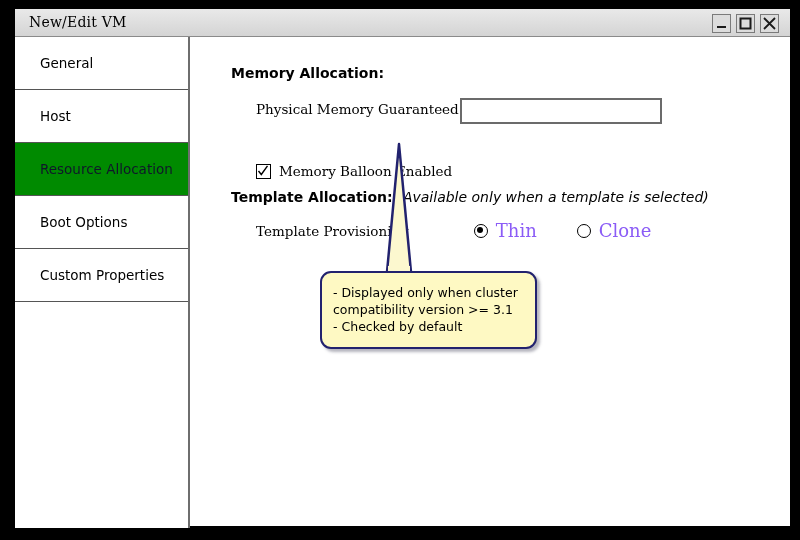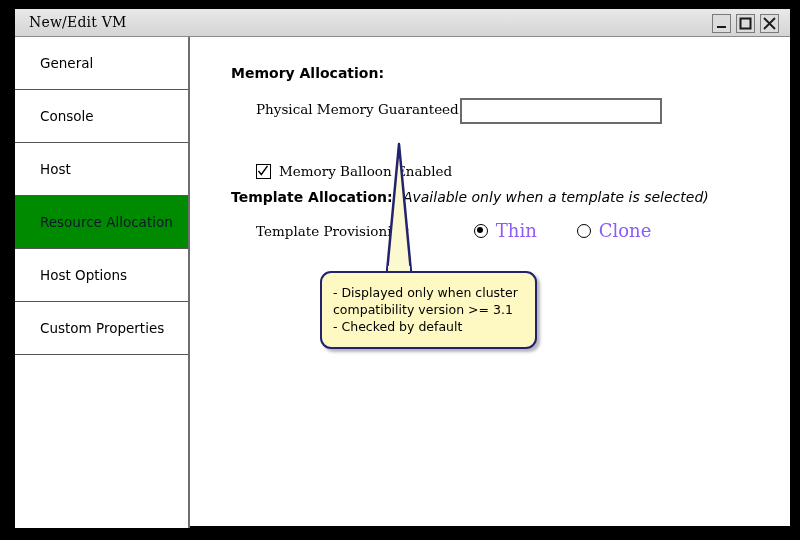--- a/index.html
+++ b/index.html
@@ -276,30 +276,27 @@
           <path d="M3 3 L14 14 M14 3 L3 14" stroke="#1a1a1a" stroke-width="1.8" fill="none"></path>
         </svg>
       </div>
     </div>
 
     <div id="sidebar">
       <div class="side-item">
         <span class="lbl">General</span>
       </div>
       <div class="side-item">
-        <span class="lbl">Console</span>
-      </div>
-      <div class="side-item">
         <span class="lbl">Host</span>
       </div>
       <div class="side-item selected">
         <span class="lbl">Resource Allocation</span>
       </div>
       <div class="side-item">
-        <span class="lbl">Host Options</span>
+        <span class="lbl">Boot Options</span>
       </div>
       <div class="side-item">
         <span class="lbl">Custom Properties</span>
       </div>
       <div class="side-item" id="side-filler"></div>
     </div>
 
     <div id="content">
 
       <div class="section-head" style="left:41px; top:28px;">

